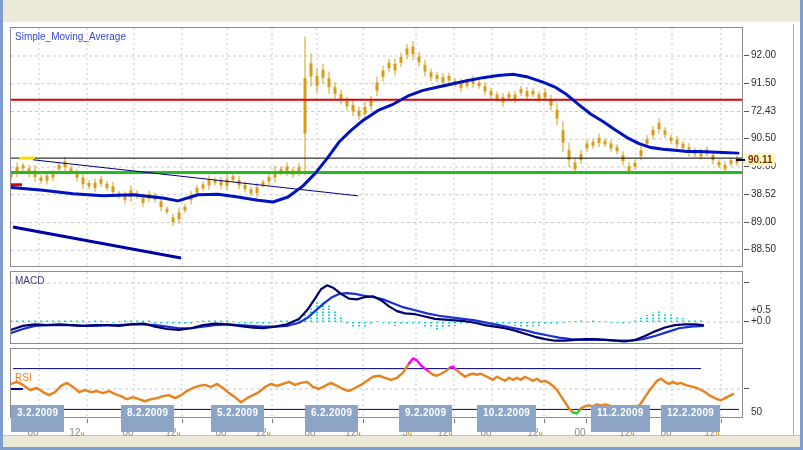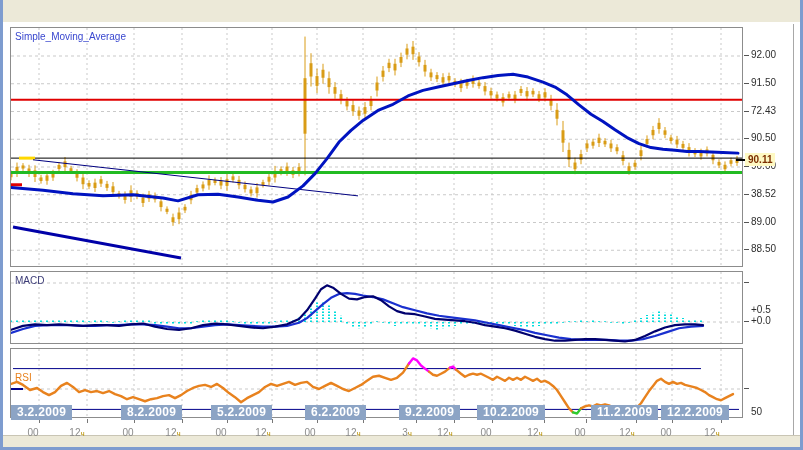--- a/index.html
+++ b/index.html
@@ -17,22 +17,22 @@
   .wbtn.close{background:#d23b2f;border-color:#7e1407;color:#fff;font-size:9px;}
   .content{position:absolute;left:0;top:22px;width:797px;height:419px;background:#ffffff;}
   .panel{position:absolute;border:1px solid #8c8c8c;background:#fff;}
   svg{display:block;}
   .ind-label{position:absolute;font-size:10px;z-index:4;pointer-events:none;}
   .scale-label{position:absolute;font-size:10px;color:#2e2e2e;z-index:3;}
   .tick-dash{position:absolute;width:5px;height:1px;background:#555;z-index:3;}
   .cur-price{position:absolute;background:#fef9c3;color:#7c2d00;font-size:10px;font-weight:bold;
     padding:0 3px;line-height:13px;z-index:6;}
   .cur-tick{position:absolute;height:2px;background:#000;z-index:6;}
-  .datebox{position:absolute;top:383px;height:15px;background:#8ca4c5;color:#ffffff;
-    font-size:12px;font-weight:bold;line-height:15px;padding:0 6px;z-index:7;letter-spacing:.3px;}
+  .datebox{position:absolute;top:383px;height:27px;background:#8ca4c5;color:#ffffff;
+    font-size:10px;font-weight:bold;line-height:15px;padding:0 6px;z-index:7;letter-spacing:.3px;}
   .timelabel{position:absolute;top:405px;transform:translateX(-50%);font-size:10px;color:#8a8a8a;z-index:2;}
   .timelabel .suf{font-size:8px;color:#b89000;}
   .axis-tick{position:absolute;width:1px;height:4px;background:#777;z-index:1;}
   .divider{position:absolute;top:2px;height:417px;width:1px;background:#a8a8a8;}
   .bottomstrip{position:absolute;left:0;bottom:0;width:797px;height:6px;background:#ece9d8;border-top:1px solid #c9c5b4;}
 </style>
 </head>
 <body>
 
 <div class="window">

